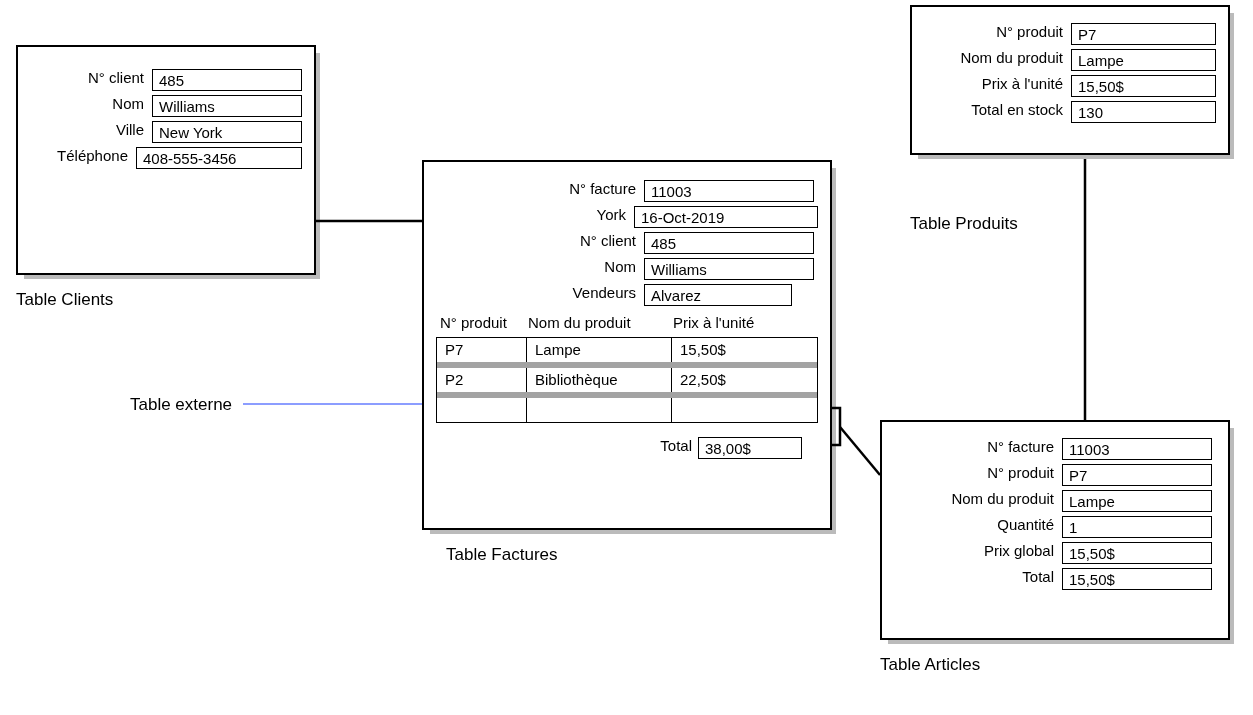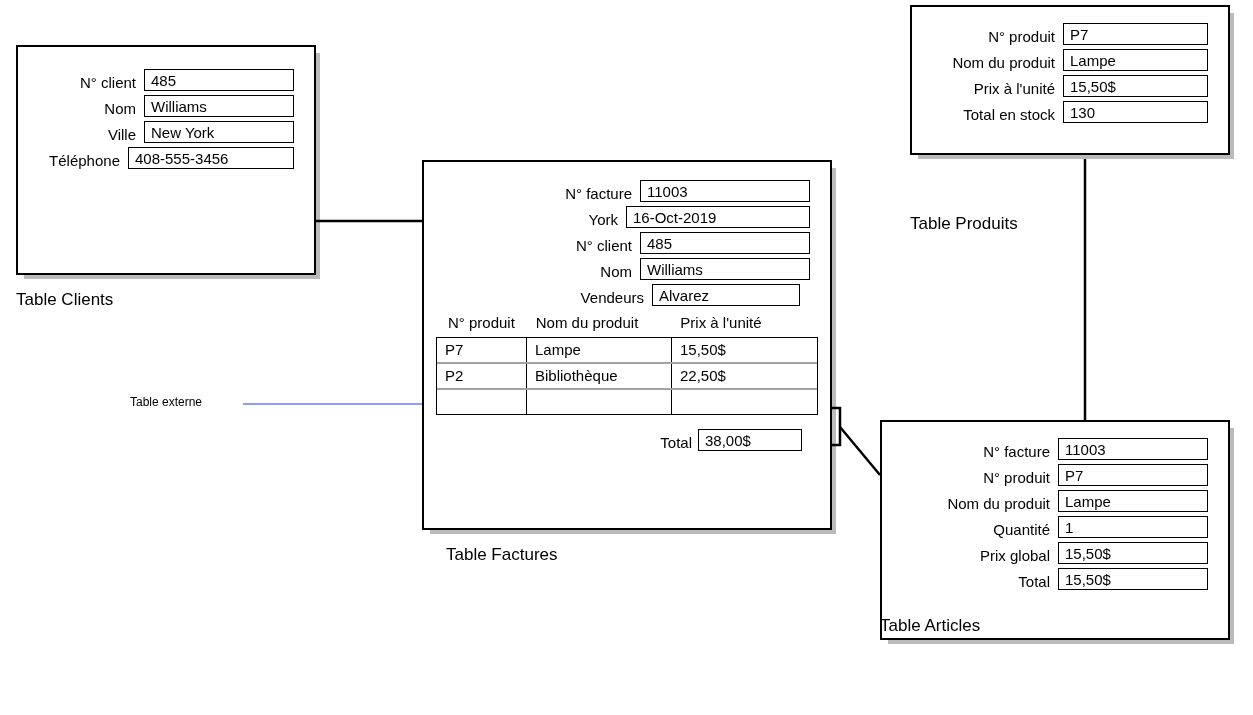--- a/index.html
+++ b/index.html
@@ -27,22 +27,22 @@
     bottom: -6px;
     background: #bbb;
     z-index: -1;
   }
   .panel-caption {
     position: absolute;
     font-size: 17px;
   }
   .row {
     display: flex;
-    align-items: flex-end;
-    margin: 4px 20px;
+    align-items: flex-start;
+    margin: 4px 12px;
     gap: 8px;
   }
   .lbl {
     text-align: right;
     white-space: nowrap;
   }
   .val {
     border: 1px solid #000;
     padding: 2px 6px;
     height: 22px;
@@ -57,29 +57,29 @@
   }
   .ptable .thead, .ptable .trow {
     display: flex;
   }
   .ptable .cell {
     border-right: 1px solid #000;
     padding: 2px 8px;
     height: 24px;
     line-height: 20px;
   }
-  .ptable .trow { border-top: 2px solid #a3a3a3; }
+  .ptable .trow { border-top: 6px solid #a3a3a3; }
   .ptable .cell:last-child { border-right: none; }
   .ptable .c1 { width: 90px; }
   .ptable .c2 { width: 145px; }
   .ptable .c3 { width: 130px; }
 
   .ext-label {
     position: absolute;
-    font-size: 12px;
+    font-size: 17px;
   }
   svg.wires {
     position: absolute;
     top: 0; left: 0;
     width: 1253px; height: 715px;
     pointer-events: none;
   }
 </style>
 </head>
 <body>
@@ -207,15 +207,15 @@
   </div>
   <div class="row">
     <div class="lbl" style="width:160px">Prix global</div>
     <div class="val" style="width:150px">15,50$</div>
   </div>
   <div class="row">
     <div class="lbl" style="width:160px">Total</div>
     <div class="val" style="width:150px">15,50$</div>
   </div>
 </div>
-<div class="panel-caption" style="left:880px; top:616px;">Table Articles</div>
+<div class="panel-caption" style="left:880px; top:655px;">Table Articles</div>
 
 <div class="ext-label" style="left:130px; top:395px;">Table externe</div>
 
 </body></html>

